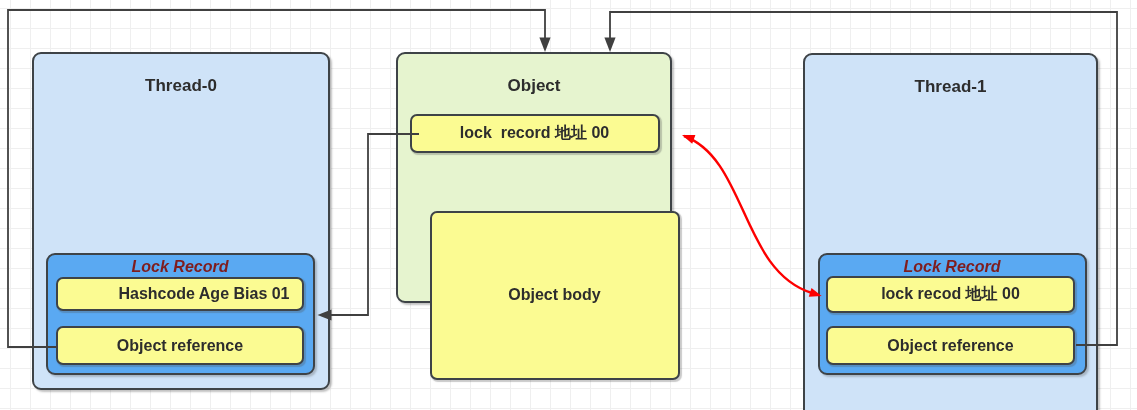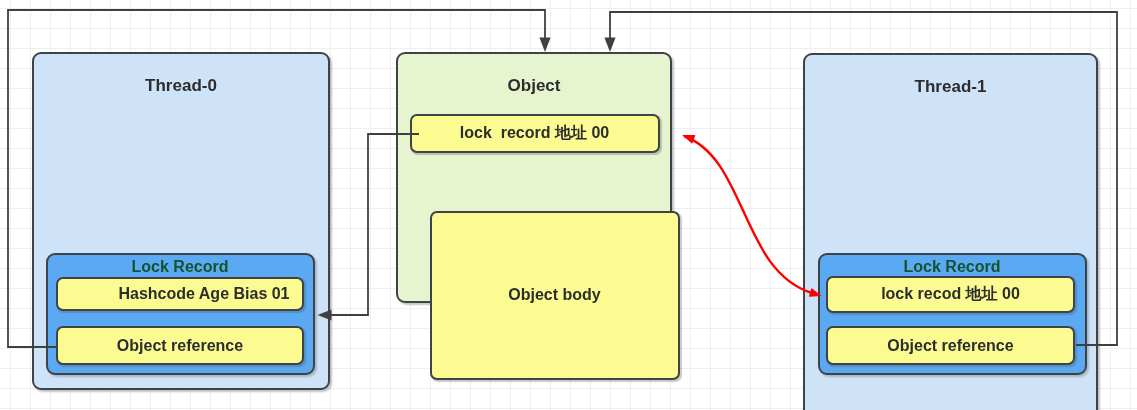--- a/index.html
+++ b/index.html
@@ -49,23 +49,24 @@
     background:var(--lock-record-fill);
     border:2.5px solid var(--border);
     border-radius:9px;
     box-shadow:2px 2px 2px rgba(80,80,80,0.3);
   }
   .lock-record-title{
     width:100%;
     text-align:center;
     font-weight:bold;
     font-size:16px;
-    color:#14532d;
+    color:#7f1d1d;
     padding-top:3px;
     white-space:pre;
+    font-style:italic;
   }
   .cell{
     position:absolute;
     box-sizing:border-box;
     background:var(--cell-fill);
     border:2px solid var(--border);
     border-radius:7px;
     display:flex;
     align-items:center;
     justify-content:center;

